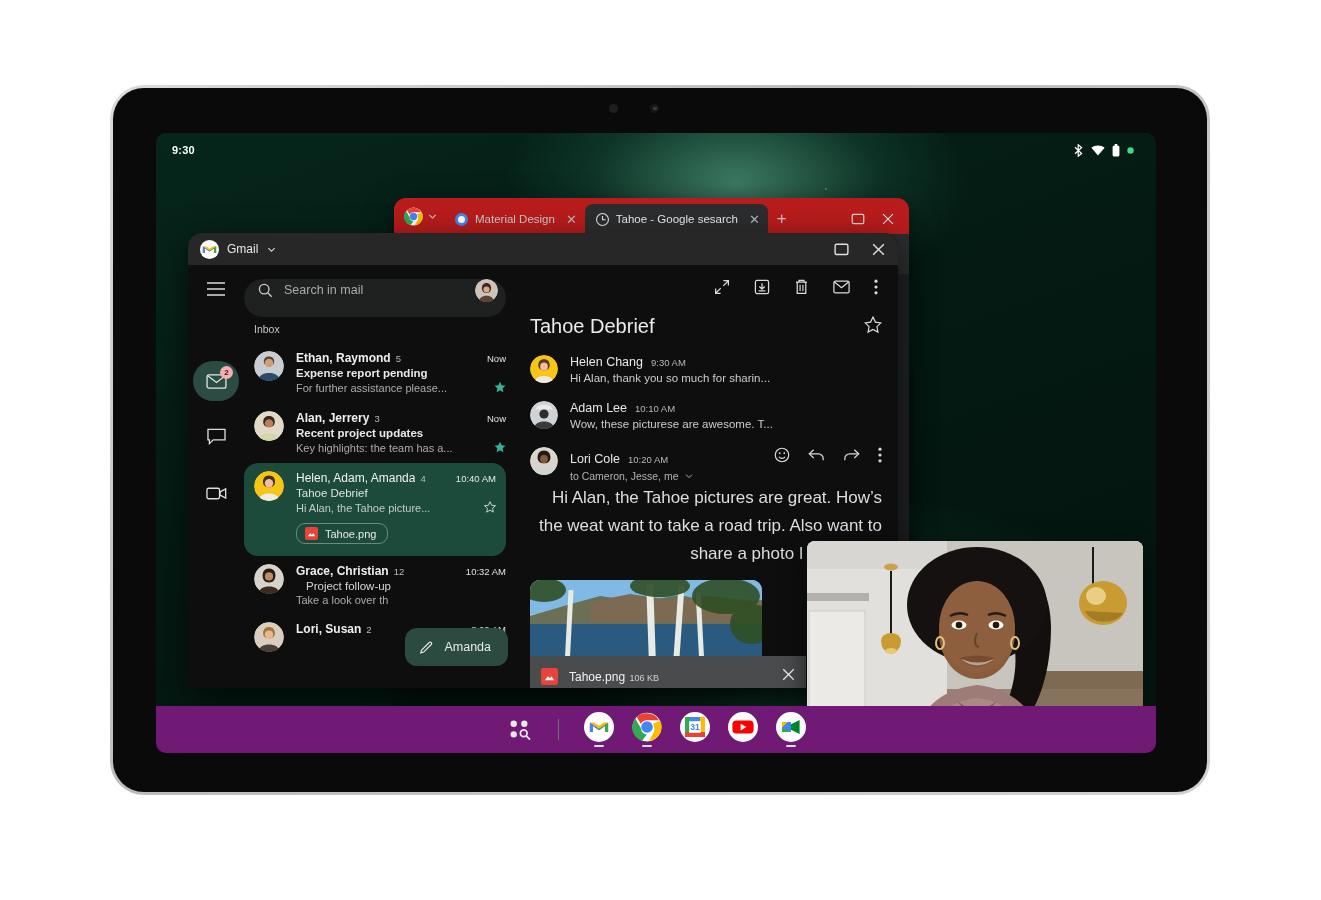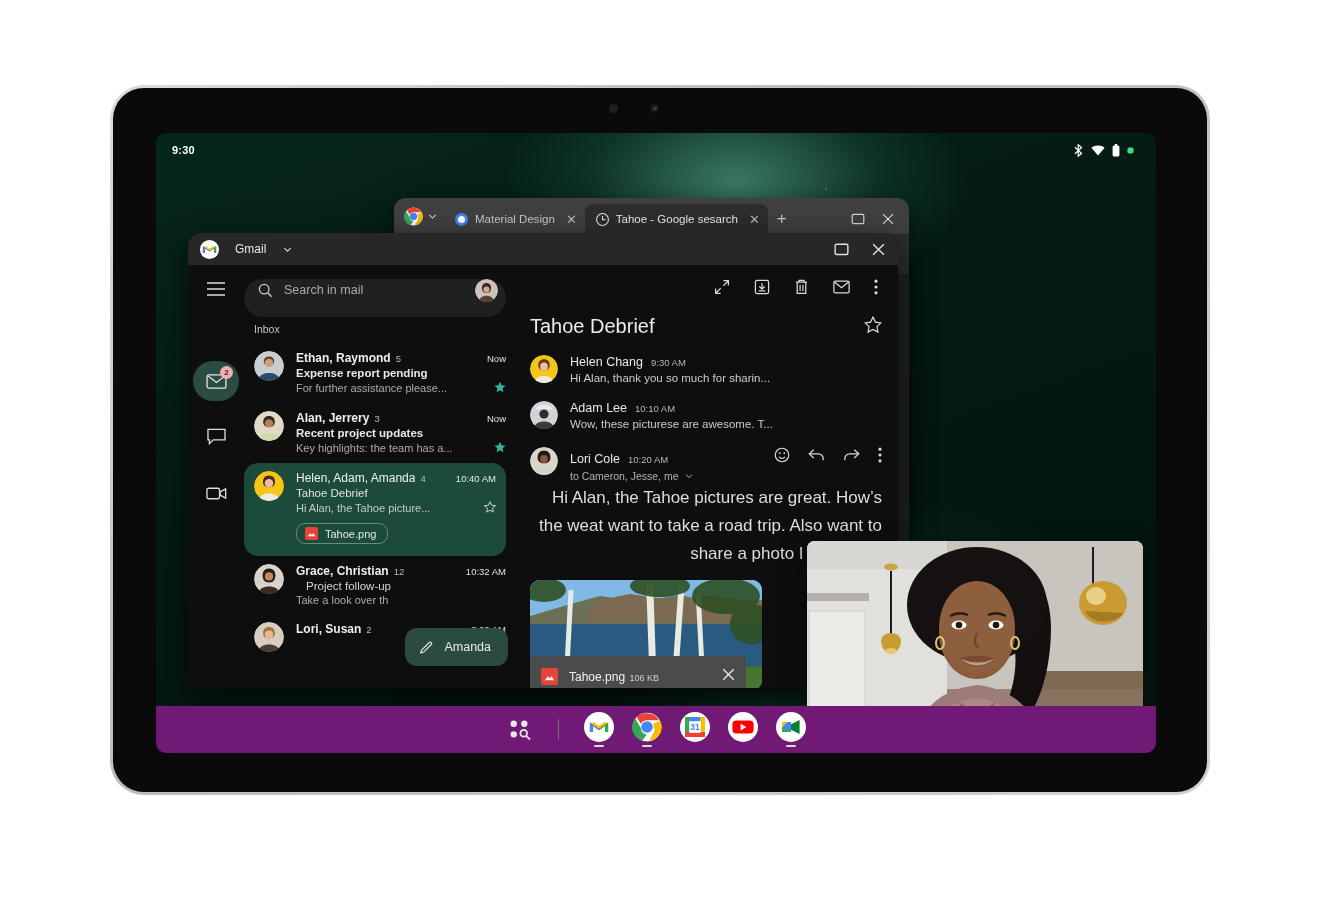--- a/index.html
+++ b/index.html
@@ -82,21 +82,21 @@
     position:absolute; left:238px; top:65px;
     width:515px; height:490px;
     background:#1f2020;
     border-radius:12px 12px 0 0;
     overflow:hidden;
     box-shadow: 0 8px 28px rgba(0,0,0,.55);
     z-index: 10;
   }
   #chrome-tabstrip {
     height:36px; display:flex; align-items:flex-end; gap:0;
-    padding-left:8px; background:#404040;
+    padding-left:8px; background:#b91c1c;
   }
   #chrome-logo-area{ display:flex; align-items:center; gap:4px; padding:0 6px 8px 2px; }
   .tab {
     height:30px; display:flex; align-items:center; gap:7px;
     padding:0 8px 0 11px; border-radius:8px 8px 0 0;
     font-size:11.5px; color:#c8c9ca; white-space:nowrap;
   }
   .tab.active { background:#2c2d2e; color:#e8e9ea; }
   .tab .favicon { width:13px;height:13px;border-radius:3px;flex:0 0 auto; }
   .tab .tabclose { font-size:13px; color:#b5b6b7; margin-left:4px; line-height:1; }
@@ -146,21 +146,21 @@
     position:absolute; left:32px; top:100px;
     width:710px; height:455px;
     background:#0e0e0e;
     border-radius:14px 14px 0 0;
     overflow:hidden;
     box-shadow: 0 10px 34px rgba(0,0,0,.6);
     z-index: 20;
   }
   #gmail-titlebar {
     height:32px; background:#272727; display:flex; align-items:center;
-    padding:0 12px 0 12px; gap:16px;
+    padding:0 12px 0 12px; gap:8px;
   }
   #gmail-titlebar .gm-title { font-size:12px; color:#e6e7e8; }
   #gm-wincontrols { margin-left:auto; display:flex; align-items:center; gap:22px; }
 
   #gmail-body { position:absolute; top:32px; left:0; right:0; bottom:0; display:flex; background:#0e0e0e; }
 
   
   #gmail-rail { width:56px; flex:0 0 56px; padding-top:16px; display:flex; flex-direction:column; align-items:center; }
   #rail-menu { margin-bottom:60px; cursor:pointer; }
   .rail-item { width:46px;height:40px; display:flex;align-items:center;justify-content:center; position:relative; margin-bottom:16px; border-radius:20px; }
@@ -229,21 +229,21 @@
   .msg-actions { display:flex; align-items:center; gap:18px; margin-left:auto; }
 
   #msg-full { font-size:17px; color:#dcdedf; line-height:1.65; margin-top:2px;text-align:right; }
 
   #photo-attach {
     margin-top:12px; width:232px; height:110px; border-radius:10px; overflow:hidden;
     position:relative;
   }
   #attach-bar {
     margin-top:-34px; position:relative;
-    width:216px; height:40px; background:#4a4b4c;
+    width:276px; height:40px; background:#4a4b4c;
     display:flex; align-items:center; gap:11px; padding:0 10px 0 11px;
     border-radius:0 0 4px 4px;
   }
   #attach-ic { width:17px;height:17px;border-radius:2px;background:#e8433a;display:flex;align-items:center;justify-content:center;}
   #attach-name { font-size:12px; color:#f0f1f2; }
   #attach-size { font-size:9px; color:#cfd0d1; margin-top:1px; }
 
   
   #pip-video {
     position:absolute; left:651px; top:408px;

